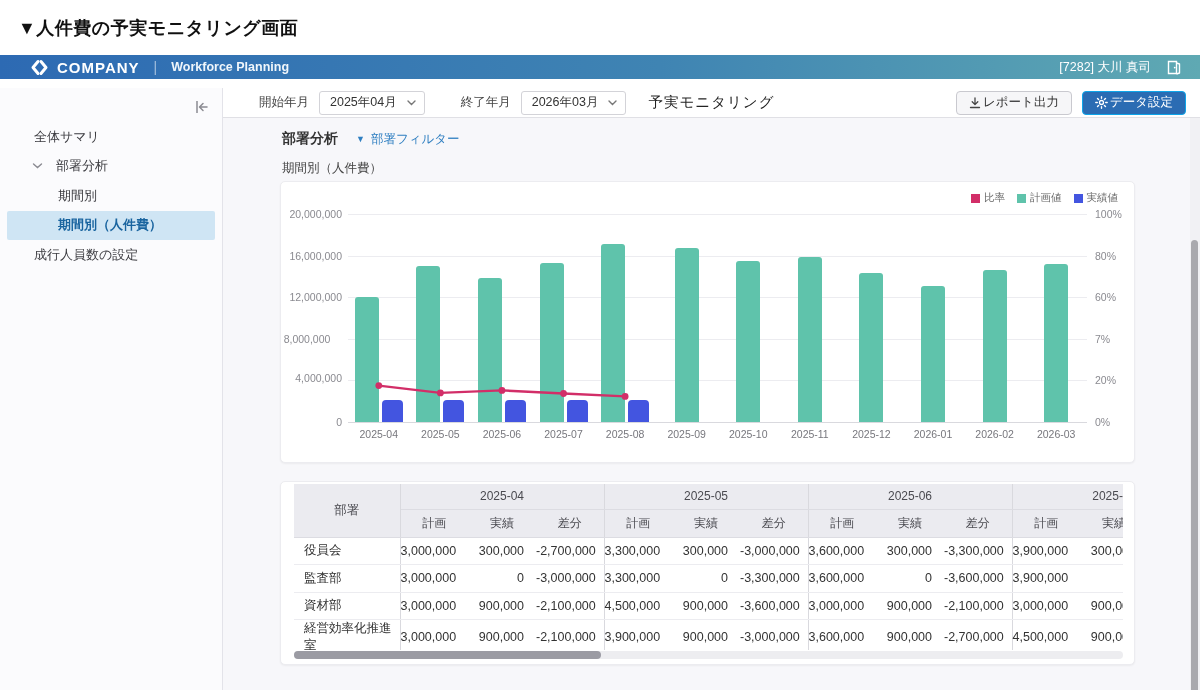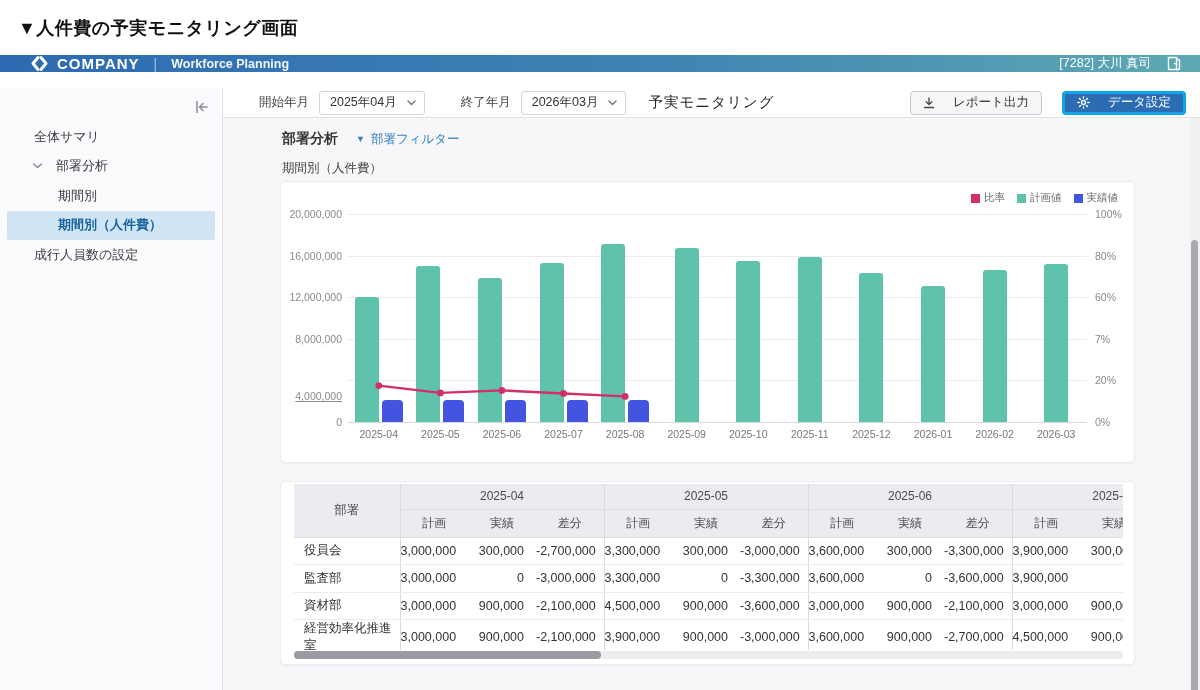--- a/index.html
+++ b/index.html
@@ -9,21 +9,21 @@
     font-family: "Liberation Sans", "DejaVu Sans", sans-serif;
     background: #ffffff;
     overflow: hidden;
     color: #333;
   }
   
   .caption-band { position:absolute; left:0; top:0; width:1200px; height:55px; background:#fff; }
   .caption-band h1 { position:absolute; left:18px; top:16px; font-size:18px; font-weight:bold; color:#111; letter-spacing:.5px; }
   
   .app-header {
-    position:absolute; left:0; top:55px; width:1200px; height:17px;
+    position:absolute; left:0; top:55px; width:1200px; height:24px;
     background:linear-gradient(90deg,#2d6ab3 0%, #3f84b3 55%, #5fa9b3 100%);
     display:flex; align-items:center; color:#fff;
   }
   .brand-wrap { display:flex; align-items:center; gap:8px; margin-left:30px; }
   .brand { font-size:15px; font-weight:bold; letter-spacing:1px; }
   .brand-sep { color:rgba(255,255,255,.55); font-size:14px; margin:0 6px; }
   .app-name { font-size:12.5px; font-weight:bold; color:#f0f6fb; }
   .header-right { margin-left:auto; display:flex; align-items:center; gap:14px; margin-right:18px; }
   .user-name { font-size:12.5px; color:#fff; }
   
@@ -48,23 +48,23 @@
     position:absolute; left:223px; top:88px; width:977px; height:30px; background:#fff;
     border-bottom:1px solid #e0e0e5; display:flex; align-items:center;
   }
   .tb-label { font-size:12.5px; color:#444; margin-left:36px; }
   .select-box {
     display:flex; align-items:center; gap:10px; border:1px solid #d3d3d8; border-radius:3px;
     background:#fff; height:24px; padding:0 8px 0 10px; margin-left:10px; font-size:12.5px; color:#333; cursor:pointer;
   }
   .tb-title { position:absolute; left:50%; transform:translateX(-50%); font-size:14.5px; color:#222; letter-spacing:1px;text-align:center; }
   .tb-buttons { margin-left:auto; display:flex; gap:10px; margin-right:14px; }
-  .btn { display:flex; align-items:center; gap:18px; height:24px; border-radius:4px; font-size:12.5px; padding:0 12px; cursor:pointer; }
+  .btn { display:flex; align-items:center; gap:2px; height:24px; border-radius:4px; font-size:12.5px; padding:0 12px; cursor:pointer; }
   .btn-secondary { background:#f6f6f8; border:1px solid #c9c9cf; color:#333; }
-  .btn-primary { background:#2b6cb3; border:3px solid #0ea5e9; color:#fff;margin-left:10px; }
+  .btn-primary { background:#2b6cb3; border:1px solid #0ea5e9; color:#fff; }
   
   .main { position:absolute; left:223px; top:118px; width:977px; height:572px; background:#f7f7fa; overflow:hidden; }
   .section-row { position:absolute; left:59px; top:12px; display:flex; align-items:center; gap:18px; }
   .section-title { font-size:14px; font-weight:bold; color:#333; }
   .filter-link { display:flex; align-items:center; gap:6px; font-size:12.5px; color:#2f7fc1; cursor:pointer; }
   .filter-tri { font-size:9px; color:#2f7fc1; }
   .chart-section-title { position:absolute; left:59px; top:42px; font-size:12.5px; color:#444; }
   .card { position:absolute; background:#fff; border:1px solid #ececf0; border-radius:5px; box-shadow:0 1px 2px rgba(0,0,0,.05); }
   .chart-card { left:57px; top:63px; width:855px; height:282px; }
   .table-card { left:57px; top:363px; width:855px; height:184px; overflow:hidden; }
@@ -234,24 +234,24 @@
         <span class="lg-item">
           <span class="lg-sq" style="background: rgb(67, 85, 224);"></span>
           <span>実績値</span>
         </span>
       </div>
     <div class="plot" id="plot-area">
         <div class="gridline zero" style="top: 208px;"></div>
         <div class="ytick-l" style="top: 208px;">0</div>
         <div class="ytick-r" style="top: 208px;">0%</div>
         <div class="gridline" style="top: 166.4px;"></div>
-        <div class="ytick-l" style="top: 182px; text-decoration: underline;">4,000,000</div>
+        <div class="ytick-l" style="top: 164px;">4,000,000</div>
         <div class="ytick-r" style="top: 166.4px;">20%</div>
         <div class="gridline" style="top: 124.8px;"></div>
-        <div class="ytick-l" style="top: 124.8px;">8,000,000</div>
+        <div class="ytick-l" style="top: 124.8px; text-align: center;">8,000,000</div>
         <div class="ytick-r" style="top: 124.8px;">7%</div>
         <div class="gridline" style="top: 83.2px;"></div>
         <div class="ytick-l" style="top: 83.2px;">12,000,000</div>
         <div class="ytick-r" style="top: 83.2px;">60%</div>
         <div class="gridline" style="top: 41.6px;"></div>
         <div class="ytick-l" style="top: 41.6px;">16,000,000</div>
         <div class="ytick-r" style="top: 41.6px;">80%</div>
         <div class="gridline" style="top: 0px;"></div>
         <div class="ytick-l" style="top: 0px;">20,000,000</div>
         <div class="ytick-r" style="top: 0px;">100%</div>

